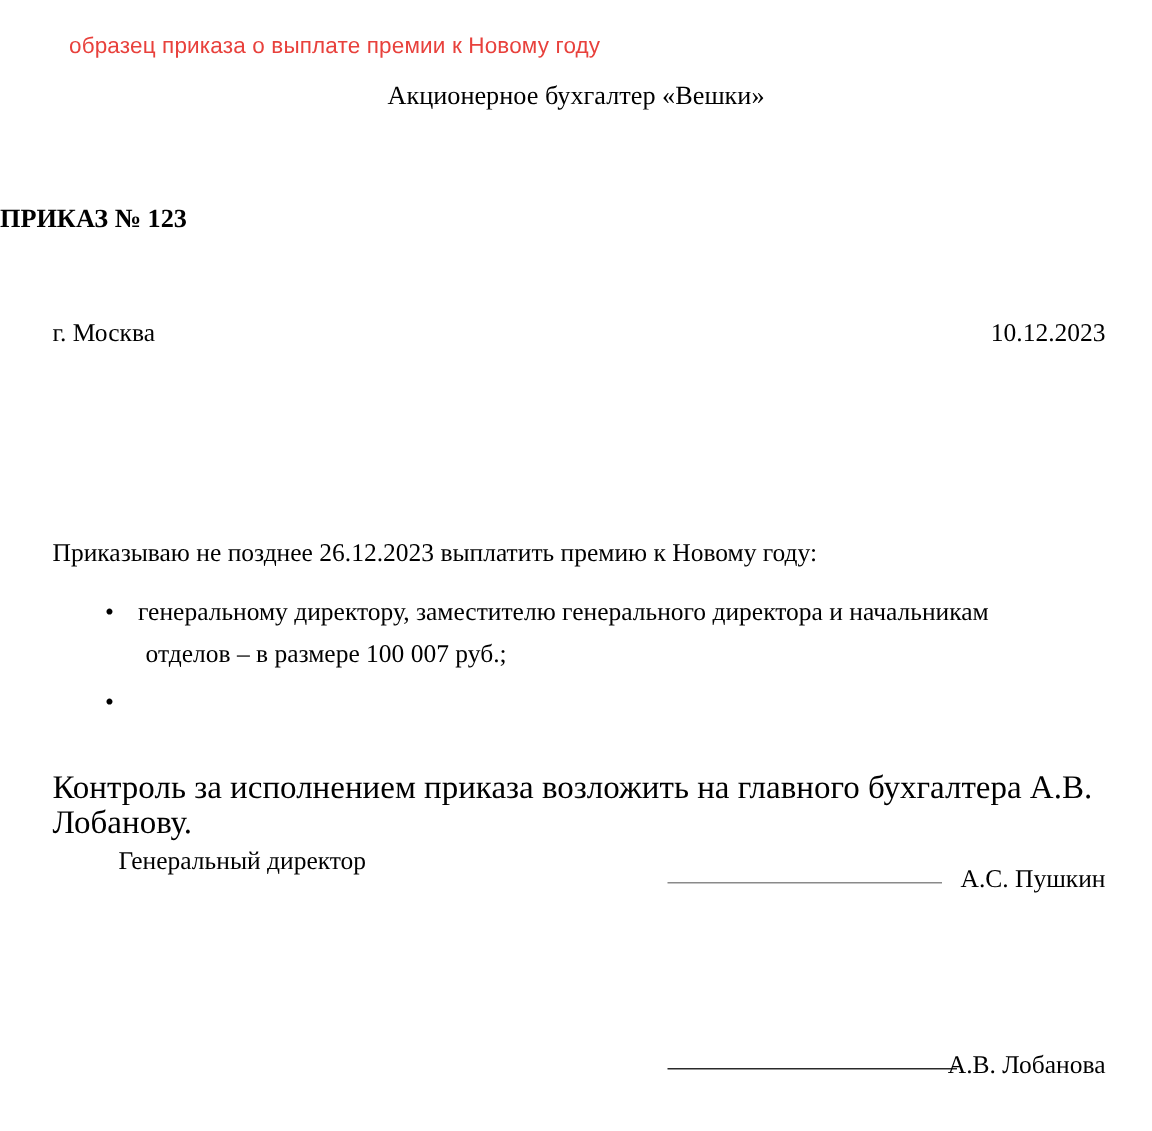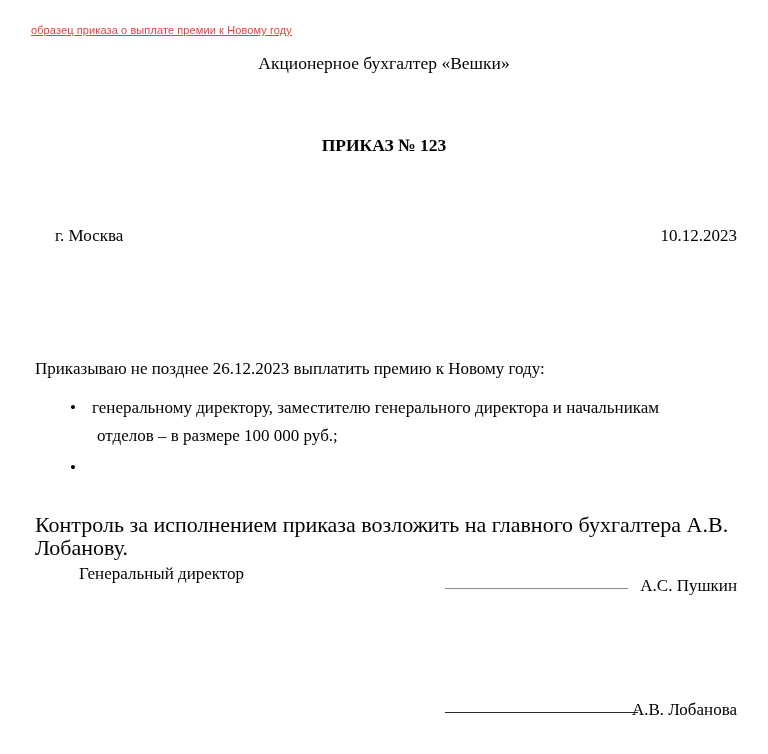--- a/index.html
+++ b/index.html
@@ -19,63 +19,60 @@
   }
 
   .page {
     position: absolute;
     inset: 0;
   }
 
   
   .caption {
     position: absolute;
-    left: 31px;
+    left: 46px;
     top: 24px;
     font-family: "Liberation Sans", "DejaVu Sans", sans-serif;
-    font-size: 11px;
+    font-size: 15px;
     line-height: 13px;
     letter-spacing: 0.1px;
     white-space: nowrap;
-    text-decoration: underline;
   }
 
   
   .org-name {
     position: absolute;
     left: 0;
     right: 0;
     top: 52px;
     text-align: center;
     font-size: 17.5px;
     line-height: 22px;
   }
   .order-title {
     position: absolute;
     left: 0;
     right: 0;
     top: 134px;
-    text-align: center;
     font-size: 17.5px;
     line-height: 22px;
     font-weight: bold;
   }
 
   
   .meta-row {
     position: absolute;
     left: 35px;
     right: 31px;
-    top: 225px;
+    top: 211px;
     display: flex;
     justify-content: space-between;
     align-items: baseline;
     font-size: 17px;
     line-height: 22px;
-    margin-left: 20px;
   }
 
   
   .directive {
     position: absolute;
     left: 35px;
     right: 31px;
     top: 357px;
     font-size: 17px;
     line-height: 23px;
@@ -183,21 +180,21 @@
     <span>г. Москва</span>
     <span>10.12.2023</span>
   </div>
 
   <div class="directive">Приказываю не позднее 26.12.2023 выплатить премию к Новому году:</div>
 
   <ul class="bullet-list">
     <li class="bullet-item">
       <span class="bullet-marker">•</span>
       <span>генеральному  директору,  заместителю  генерального  директора  и  начальникам</span>
-      <span class="wrap-line">отделов – в размере 100 000 руб.;</span>
+      <span class="wrap-line">отделов – в размере 100 007 руб.;</span>
     </li>
     <li class="bullet-item no-justify">
       <span class="bullet-marker">•</span>
     </li>
   </ul>
 
   <div class="control-note">Контроль за исполнением приказа возложить на главного бухгалтера А.В. Лобанову.</div>
 
   <div class="signature first">
     <span class="sig-role">Генеральный директор</span>

